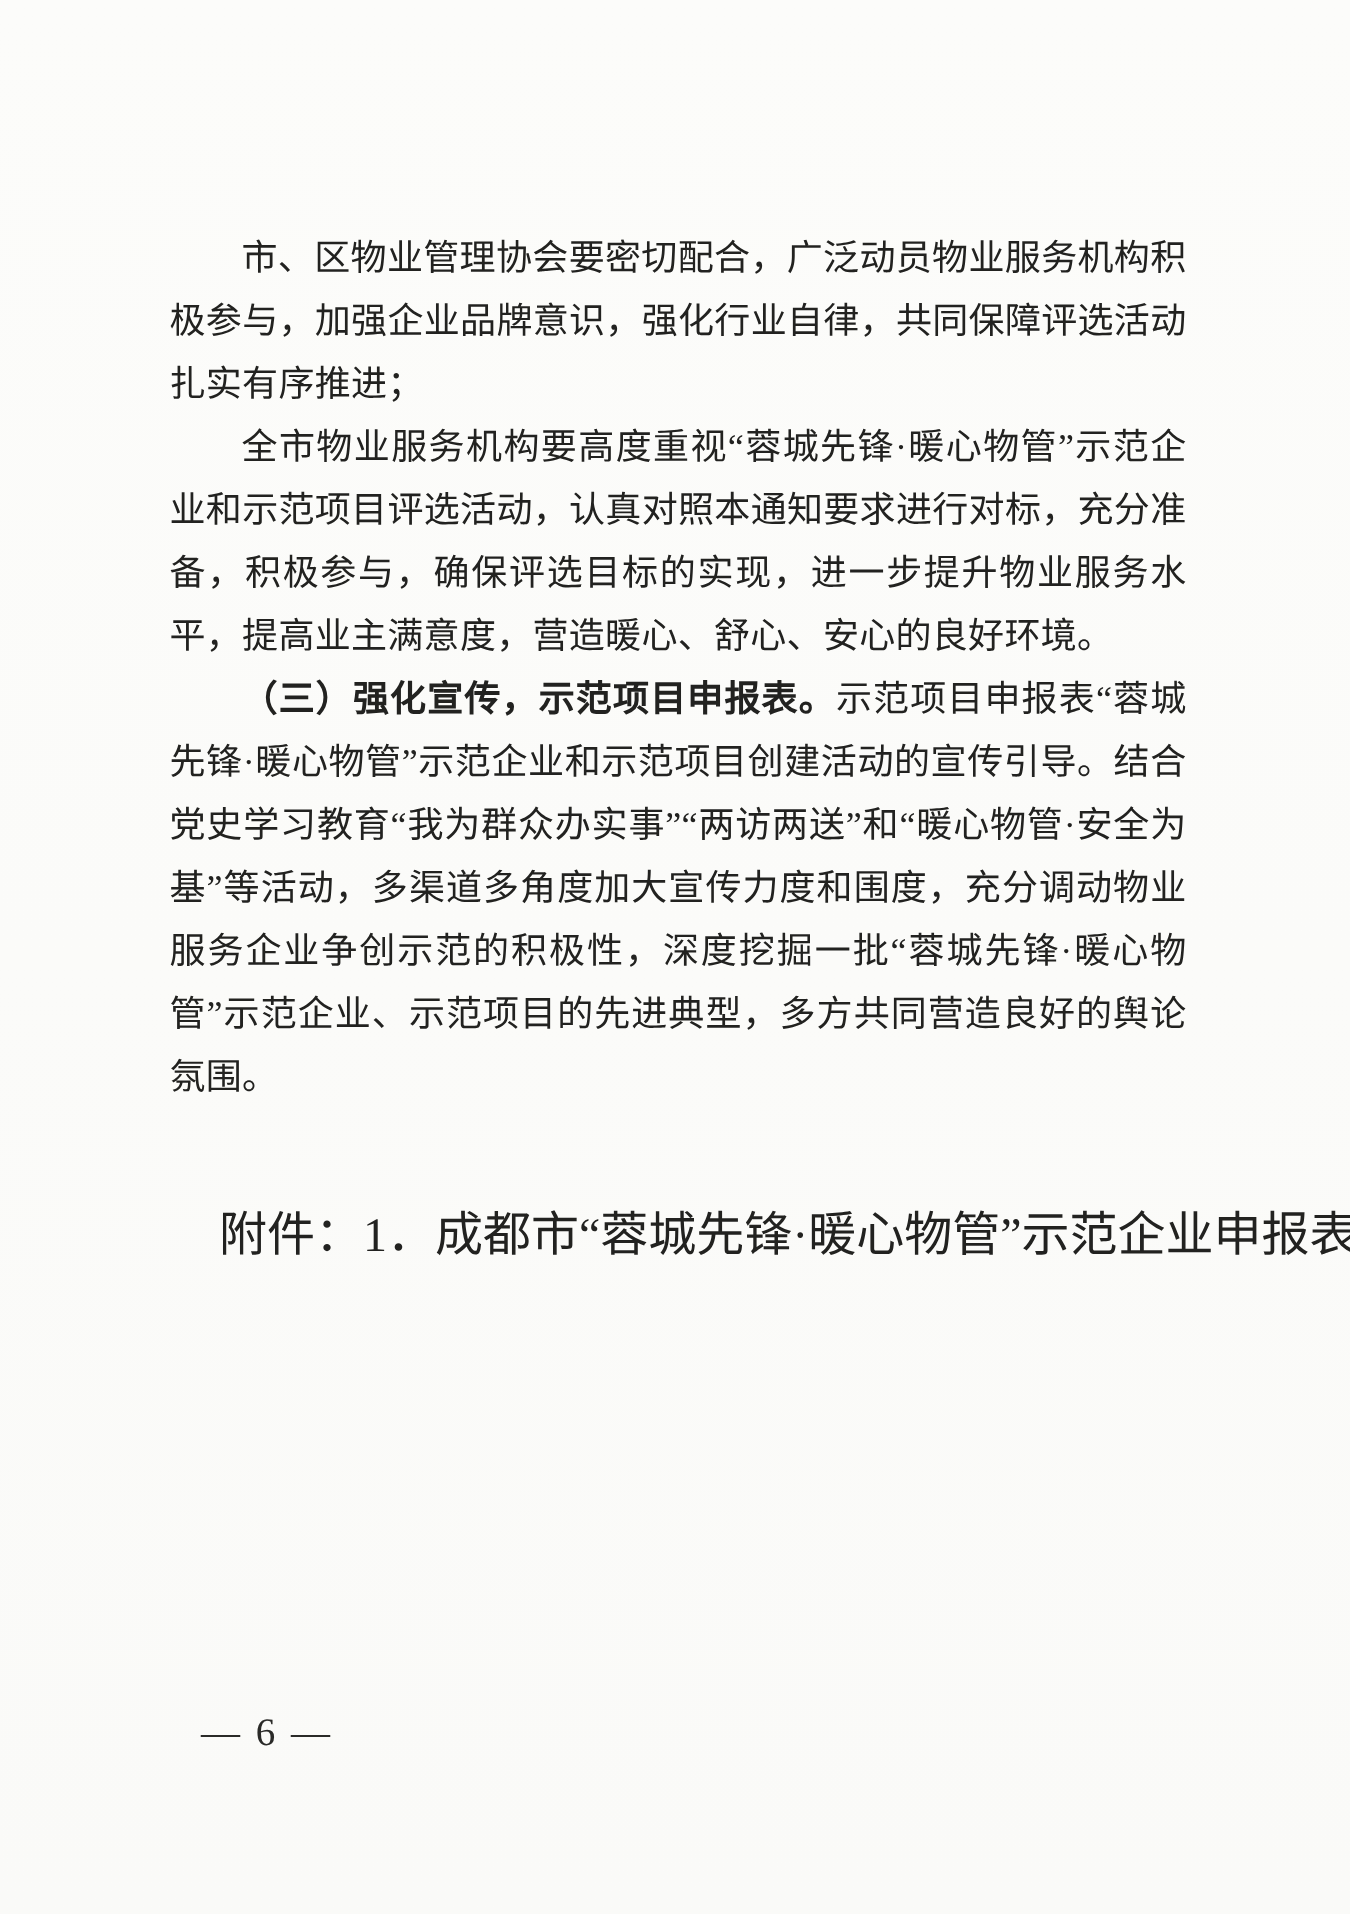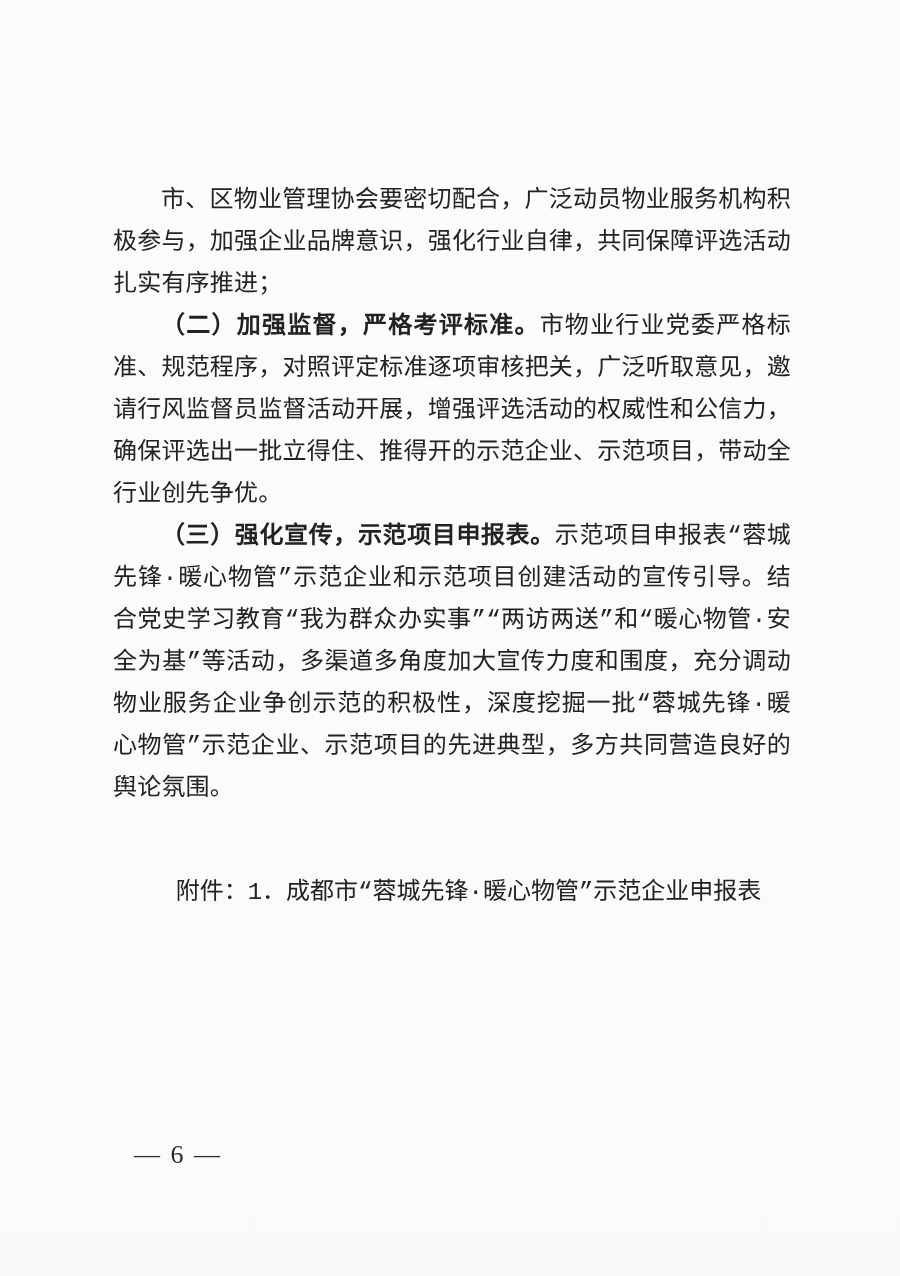--- a/index.html
+++ b/index.html
@@ -15,47 +15,45 @@
     overflow: hidden;
   }
   .page {
     position: absolute;
     inset: 0;
     background: linear-gradient(180deg, #fcfcfa 0%, #fbfbf9 50%, #fafaf8 100%);
   }
   .content {
     position: absolute;
     left: 113px;
-    top: 180px;
+    top: 152px;
     width: 678px;
-    font-family: Liberation Mono, monospace;
   }
   p.body-para {
     margin: 0;
     font-size: 24px;
     line-height: 42px;
     text-align: justify;
     text-justify: inter-ideograph;
     text-indent: 2em;
     color: #222220;
     letter-spacing: 0.2px;
   }
   .lead {
     font-weight: bold;
   }
   .attachments {
     margin-top: 60px;
     padding-left: 33px;
     color: #222220;
   }
   .attach-line {
-    font-size: 24px;
+    font-size: 32px;
     line-height: 46px;
     white-space: nowrap;
-    text-align: center;
   }
   .attach-line.second {
     padding-left: 72px;
   }
   .page-number {
     position: absolute;
     left: 134px;
     top: 1140px;
     font-size: 26px;
     letter-spacing: 2px;
@@ -63,22 +61,22 @@
   }
 </style>
 </head>
 <body>
 
 <div class="page">
   <div class="content">
 
     <p class="body-para"><span class="lead"></span><span>市、区物业管理协会要密切配合，广泛动员物业服务机构积极参与，加强企业品牌意识，强化行业自律，共同保障评选活动扎实有序推进；</span></p>
 
+    <p class="body-para"><span class="lead"></span><span>全市物业服务机构要高度重视“蓉城先锋·暖心物管”示范企业和示范项目评选活动，认真对照本通知要求进行对标，充分准备，积极参与，确保评选目标的实现，进一步提升物业服务水平，提高业主满意度，营造暖心、舒心、安心的良好环境。</span></p>
 
-    <p class="body-para"><span class="lead">（二）加强监督，严格考评标准。</span><span>市物业行业党委严格标准、规范程序，对照评定标准逐项审核把关，广泛听取意见，邀请行风监督员监督活动开展，增强评选活动的权威性和公信力，确保评选出一批立得住、推得开的示范企业、示范项目，带动全行业创先争优。</span></p>
 
     <p class="body-para"><span class="lead">（三）强化宣传，示范项目申报表。</span><span>示范项目申报表“蓉城先锋·暖心物管”示范企业和示范项目创建活动的宣传引导。结合党史学习教育“我为群众办实事”“两访两送”和“暖心物管·安全为基”等活动，多渠道多角度加大宣传力度和围度，充分调动物业服务企业争创示范的积极性，深度挖掘一批“蓉城先锋·暖心物管”示范企业、示范项目的先进典型，多方共同营造良好的舆论氛围。</span></p>
 
     <div class="attachments">
       <div class="attach-line"><span>附件：</span><span>1．成都市“蓉城先锋·暖心物管”示范企业申报表</span></div>
     </div>
 
   </div>
 
   <div class="page-number">— 6 —</div>

